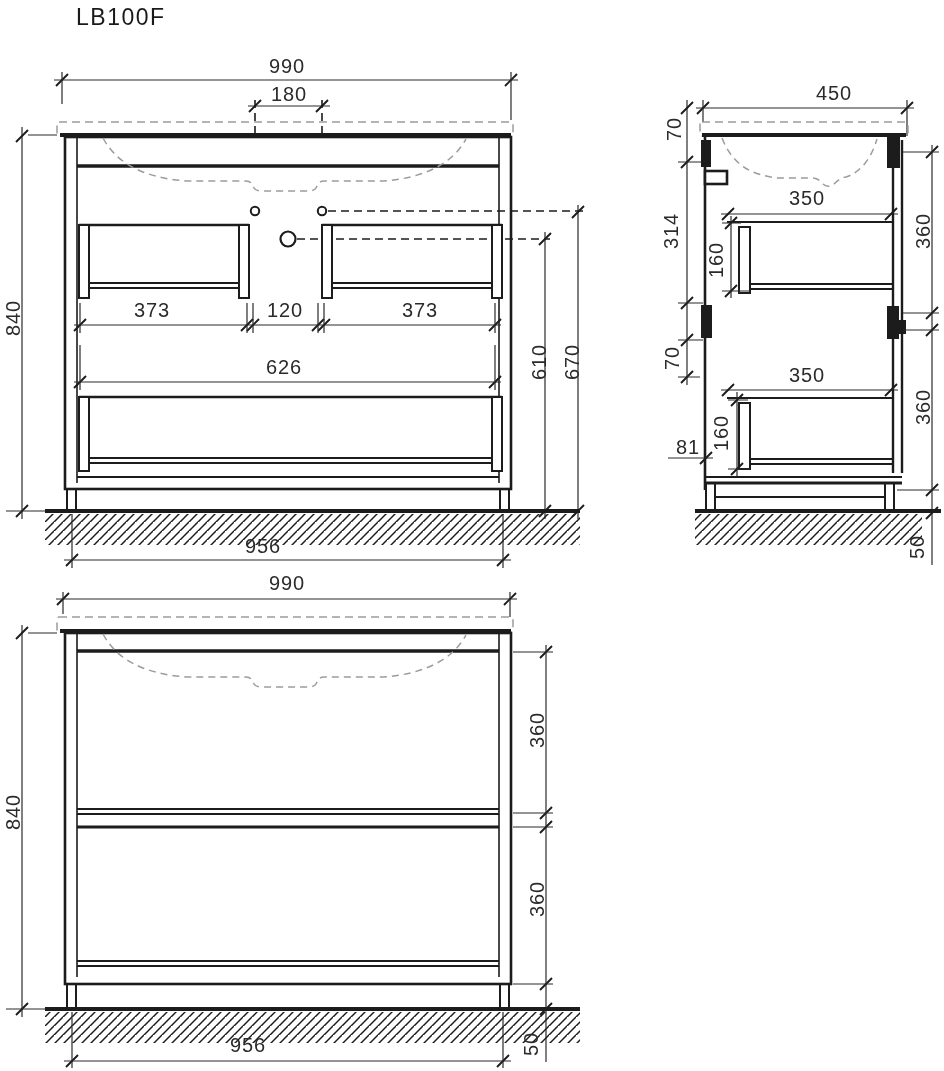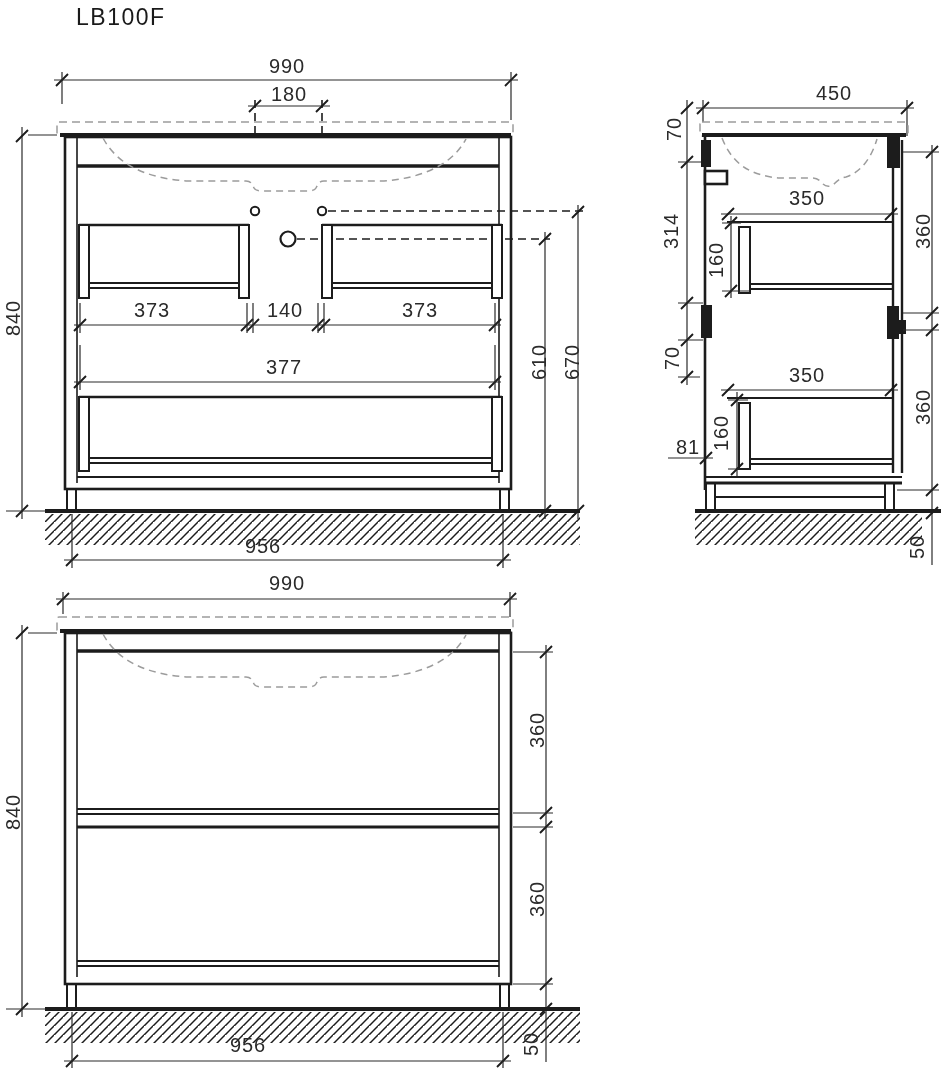--- a/index.html
+++ b/index.html
@@ -209,23 +209,23 @@
     <path class="tick" d="M66,1067 L78,1055 M497,1067 L509,1055"></path>
     <path class="dimln" d="M72,1012 V1068 M503,1012 V1068"></path>
   </g>
 </svg>
 
 <div class="title">LB100F</div>
 
 <div class="lbl" style="left:287px;top:66px">990</div>
 <div class="lbl" style="left:289px;top:94px">180</div>
 <div class="lbl" style="left:152px;top:310px">373</div>
-<div class="lbl" style="left:285px;top:310px">140</div>
+<div class="lbl" style="left:285px;top:310px">120</div>
 <div class="lbl" style="left:420px;top:310px">373</div>
-<div class="lbl" style="left:284px;top:367px">377</div>
+<div class="lbl" style="left:284px;top:367px">626</div>
 <div class="lbl" style="left:263px;top:546px">956</div>
 <div class="lbl rot" style="left:13px;top:318px">840</div>
 <div class="lbl rot" style="left:539px;top:362px">610</div>
 <div class="lbl rot" style="left:572px;top:362px">670</div>
 
 <div class="lbl" style="left:834px;top:93px">450</div>
 <div class="lbl rot" style="left:674px;top:129px">70</div>
 <div class="lbl rot" style="left:671px;top:231px">314</div>
 <div class="lbl rot" style="left:672px;top:358px">70</div>
 <div class="lbl" style="left:807px;top:198px">350</div>

